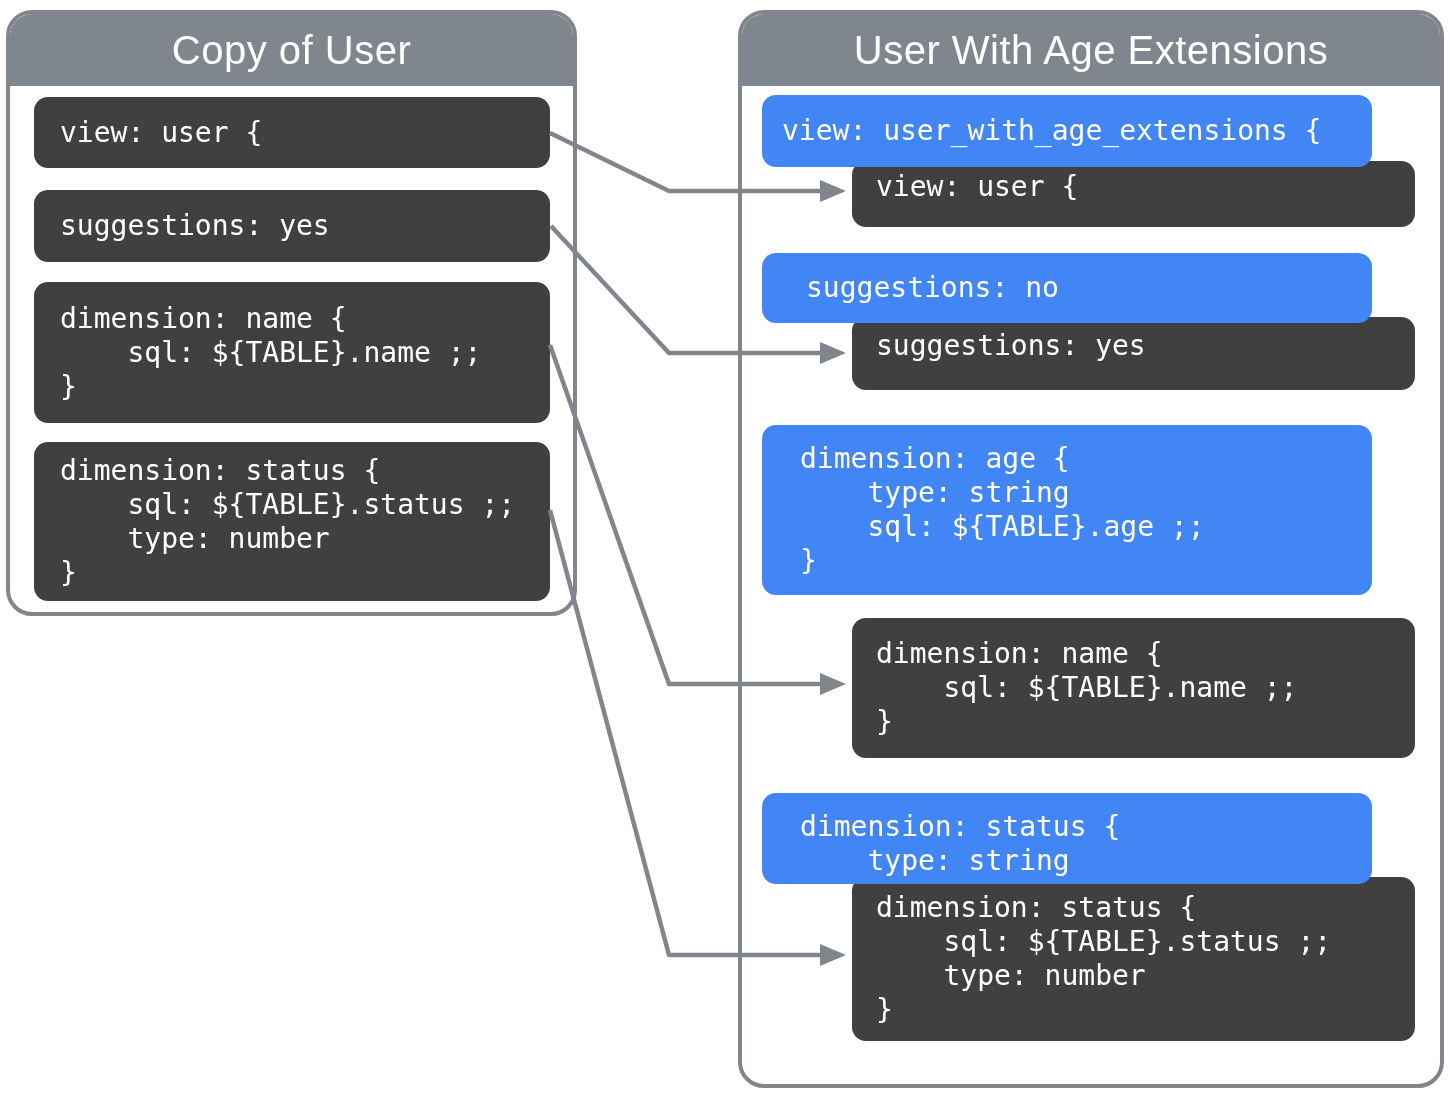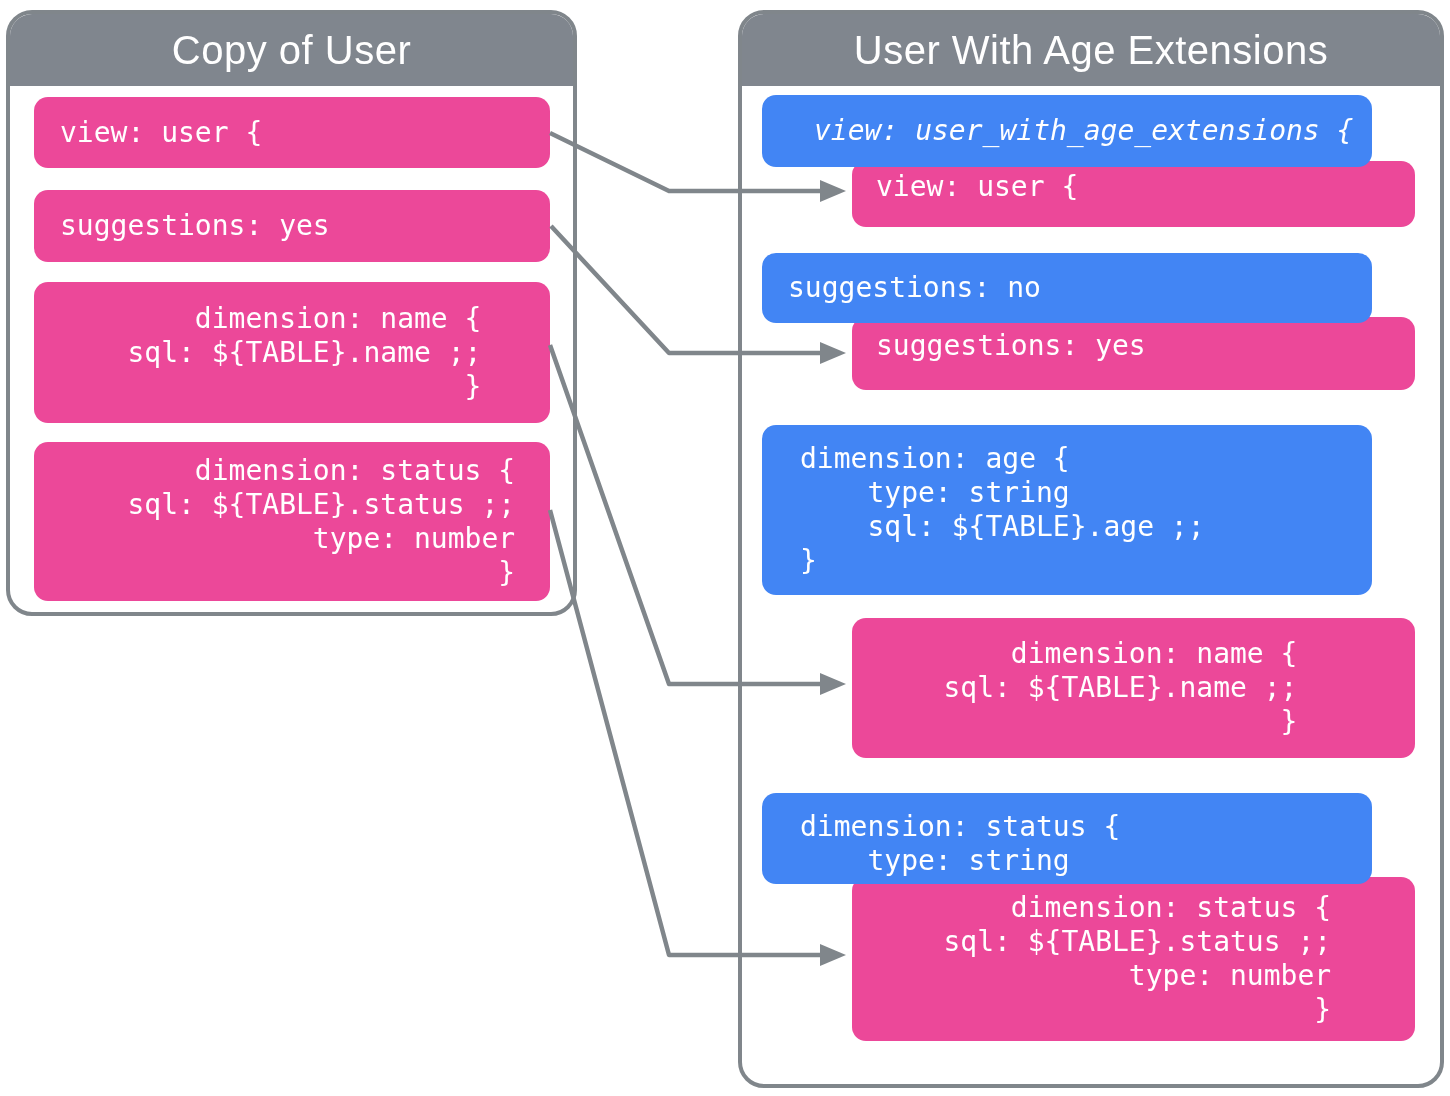--- a/index.html
+++ b/index.html
@@ -39,30 +39,30 @@
     box-sizing:border-box;
     display:flex;
     align-items:center;
     border-radius:14px;
     color:#ffffff;
     font-family:"DejaVu Sans Mono","Liberation Mono",monospace;
     font-size:28px;
     line-height:34px;
     white-space:pre;
   }
-  .dark{background:#ec4899;z-index:2;text-align:right;}
+  .dark{background:#404040;z-index:2;}
   .light{background:#4285f4;z-index:3;}
   
   .b1{left:34px;top:97px;width:516px;height:71px;padding-left:26px;}
   .b2{left:34px;top:190px;width:516px;height:72px;padding-left:26px;}
   .b3{left:34px;top:282px;width:516px;height:141px;padding-left:26px;}
   .b4{left:34px;top:442px;width:516px;height:159px;padding-left:26px;}
   
-  .l1{left:762px;top:95px;width:610px;height:72px;padding-left:52px;font-style:italic;}
-  .l2{left:762px;top:253px;width:610px;height:70px;padding-left:26px;}
+  .l1{left:762px;top:95px;width:610px;height:72px;padding-left:20px;}
+  .l2{left:762px;top:253px;width:610px;height:70px;padding-left:44px;}
   .l3{left:762px;top:425px;width:610px;height:170px;padding-left:38px;}
   .l4{left:762px;top:793px;width:610px;height:91px;padding-left:38px;align-items:flex-start;padding-top:10px;}
   
   .d1{left:852px;top:161px;width:563px;height:66px;padding-left:24px;align-items:flex-end;padding-bottom:14px;}
   .d2{left:852px;top:317px;width:563px;height:73px;padding-left:24px;align-items:flex-end;padding-bottom:16px;}
   .d3{left:852px;top:618px;width:563px;height:140px;padding-left:24px;}
   .d4{left:852px;top:877px;width:563px;height:164px;padding-left:24px;}
   svg.connectors{
     position:absolute;left:0;top:0;
     z-index:6;

